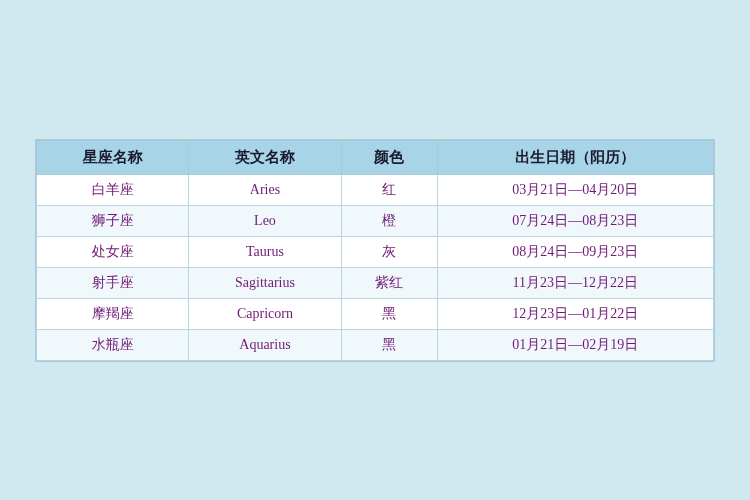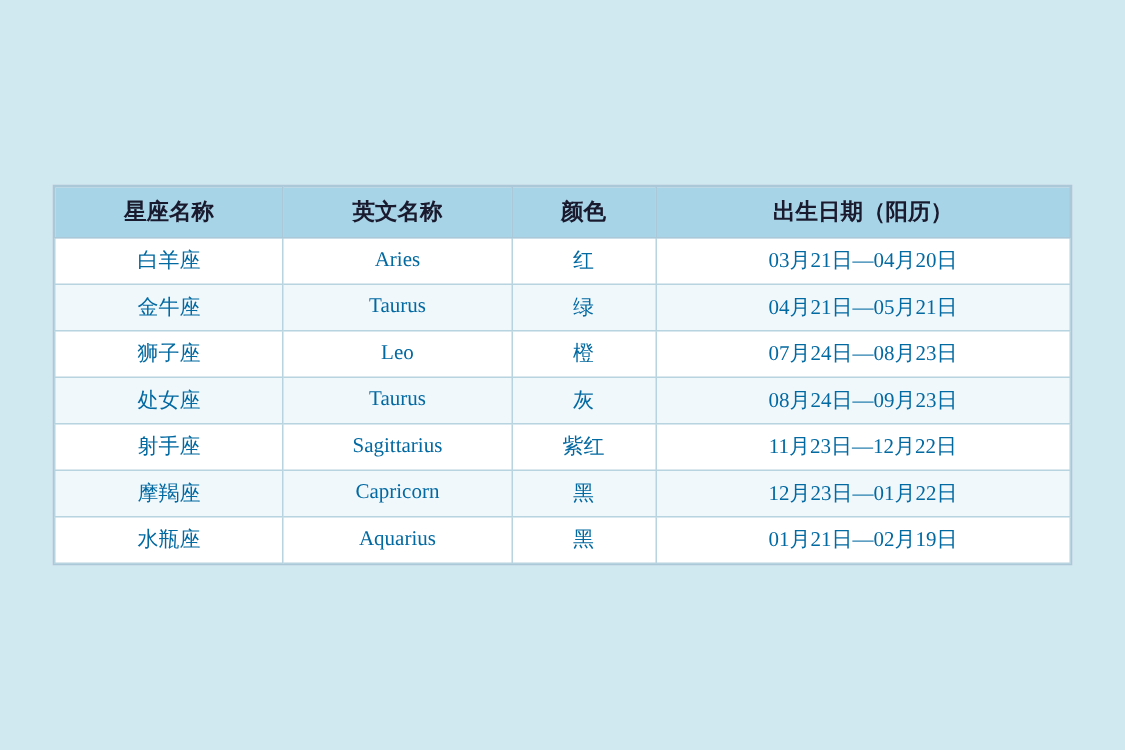--- a/index.html
+++ b/index.html
@@ -36,21 +36,21 @@
     tbody tr {
       background-color: #ffffff;
     }
     tbody tr:nth-child(even) {
       background-color: #f0f8fc;
     }
     tbody td {
       border: 1px solid #b8d4e0;
       padding: 6px 10px;
       text-align: center;
-      color: #0369a1;
+      color: #701a75;
       font-size: 14px;
     }
     .highlight-row {
       background-color: #cce8f4 !important;
     }
   </style>
 </head>
 <body>
 
 <div class="table-wrapper">
@@ -62,26 +62,20 @@
         <th>颜色</th>
         <th>出生日期（阳历）</th>
       </tr>
     </thead>
     <tbody id="table-body">
     <tr>
           <td>白羊座</td>
           <td>Aries</td>
           <td>红</td>
           <td>03月21日—04月20日</td>
-        </tr>
-        <tr>
-          <td>金牛座</td>
-          <td>Taurus</td>
-          <td>绿</td>
-          <td>04月21日—05月21日</td>
         </tr>
         <tr>
           <td>狮子座</td>
           <td>Leo</td>
           <td>橙</td>
           <td>07月24日—08月23日</td>
         </tr>
         <tr>
           <td>处女座</td>
           <td>Taurus</td>

